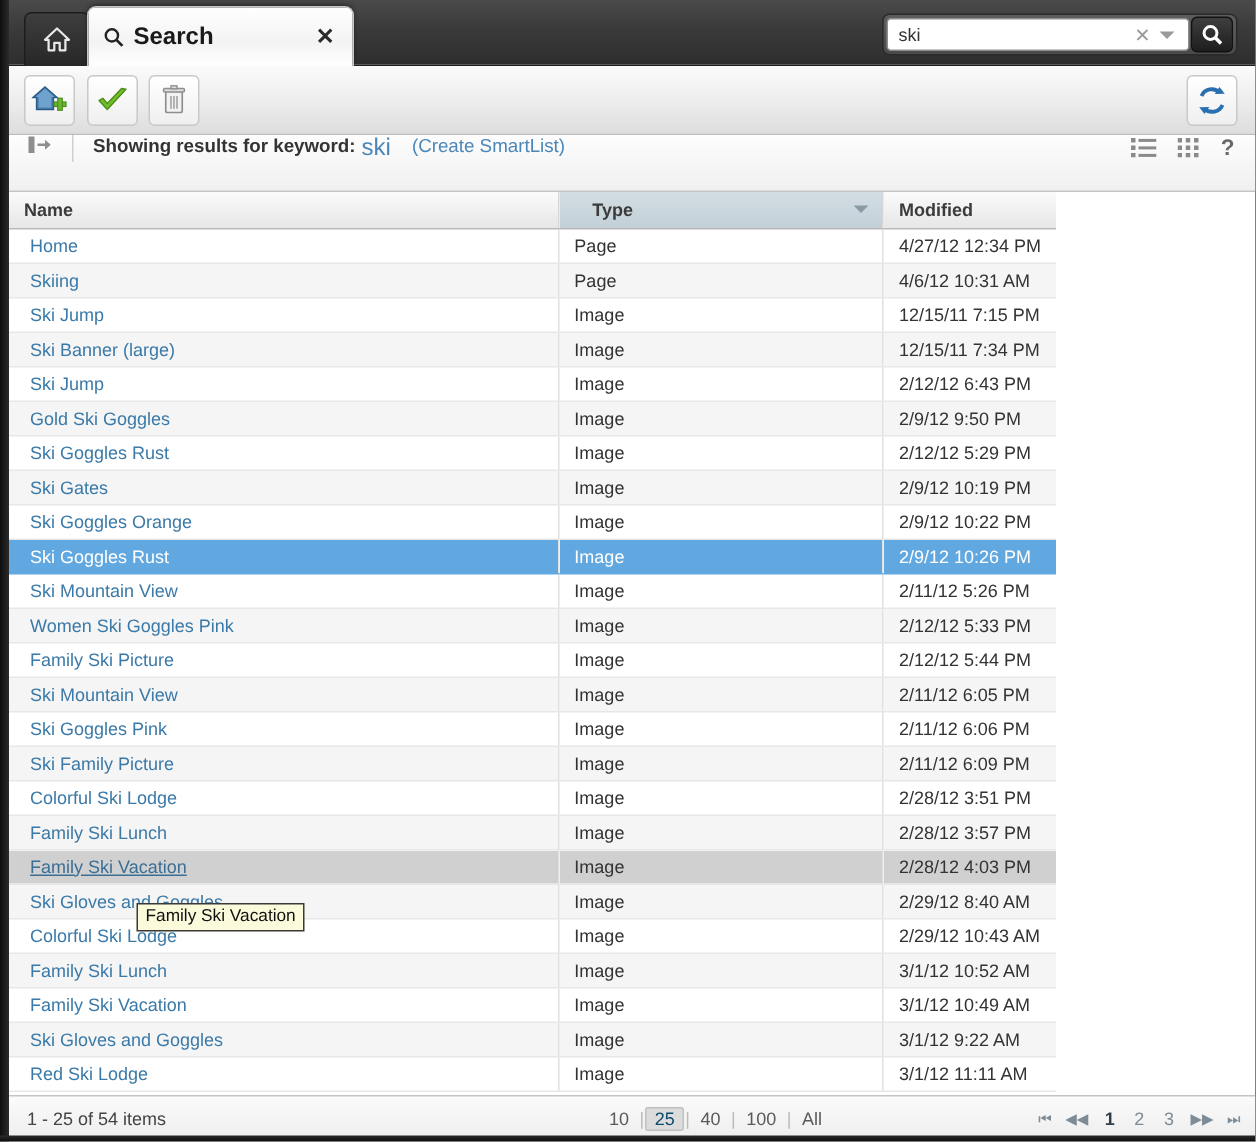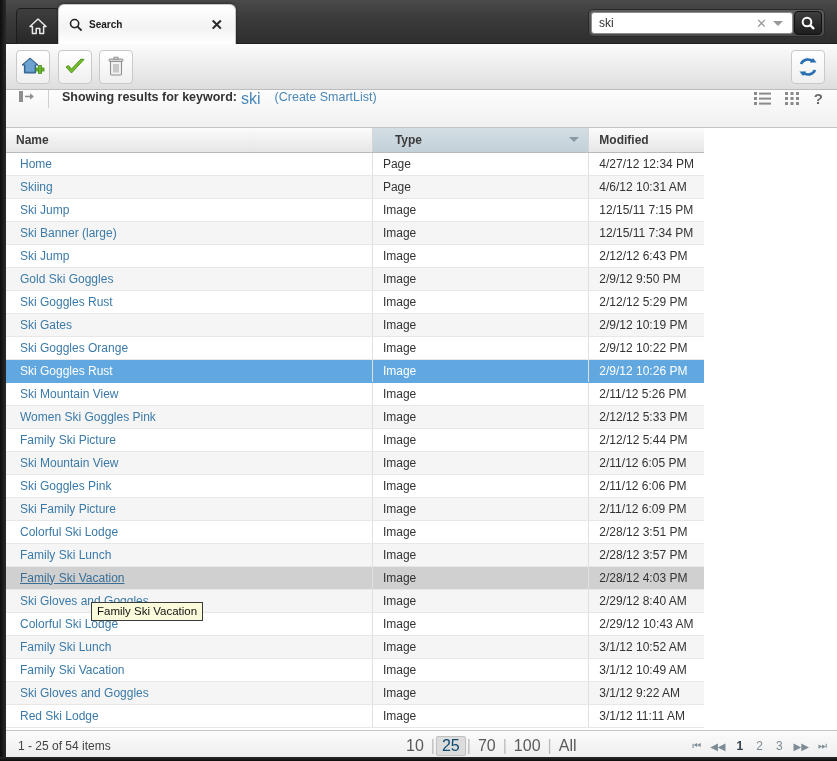--- a/index.html
+++ b/index.html
@@ -42,21 +42,21 @@
     width: 178px; height: 40px;
     border-radius: 6px 6px 0 0;
     background: linear-gradient(to bottom, #ffffff, #f3f3f3 60%, #ffffff);
     border: 1px solid #c8c8c8;
     border-bottom: none;
     box-shadow: 0 -1px 3px rgba(0,0,0,.35);
     display: flex; align-items: center;
     padding: 0 10px;
   }
   .tab-search .tab-label {
-    font-size: 10px; font-weight: bold; color: #1a1a1a;
+    font-size: 16px; font-weight: bold; color: #1a1a1a;
     margin-left: 6px; flex: 1;
   }
   .tab-close {
     font-size: 15px; font-weight: bold; color: #2a2a2a;
     cursor: pointer; line-height: 1; padding: 0 2px;
   }
 
   
   .searchwrap {
     position: absolute; right: 12px; top: 9px;
@@ -244,21 +244,21 @@
     content: ""; position: absolute; left: 0; top: 0;
     width: 6px; height: 31px;
     background: linear-gradient(to right, #0d0d0d, #2b2b2b);
   }
   .f-count {
     margin-left: 18px; font-size: 12px; color: #444;
   }
   .f-sizes {
     position: absolute; left: 400px;
     display: flex; align-items: center;
-    font-size: 16px; color: #5a5a5a;
+    font-size: 12px; color: #5a5a5a;
   }
   .f-sizes .sz { padding: 1px 6px; cursor: pointer; }
   .f-sizes .sz.active {
     background: #dcdcdc; border: 1px solid #c0c0c0;
     color: #0c4a6e; border-radius: 2px; padding: 0 5px;
   }
   .f-sizes .divider { color: #bbb; padding: 0 1px; }
   .f-pager {
     position: absolute; right: 10px;
     display: flex; align-items: center; gap: 9px;
@@ -541,21 +541,21 @@
 
   <div class="tooltip">Family Ski Vacation</div>
 
   <div class="footer">
     <span class="f-count">1 - 25 of 54 items</span>
     <div class="f-sizes" id="pagesizes">
         <span class="sz">10</span>
         <span class="divider">|</span>
         <span class="sz active">25</span>
         <span class="divider">|</span>
-        <span class="sz">70</span>
+        <span class="sz">40</span>
         <span class="divider">|</span>
         <span class="sz">100</span>
         <span class="divider">|</span>
         <span class="sz">All</span>
       </div>
     <div class="f-pager" id="pager">
         <span class="nav" style="font-size: 10px;">⏮</span>
         <span class="nav" style="font-size: 10px;">◀◀</span>
         <span class="pg active">1</span>
         <span class="pg">2</span>

